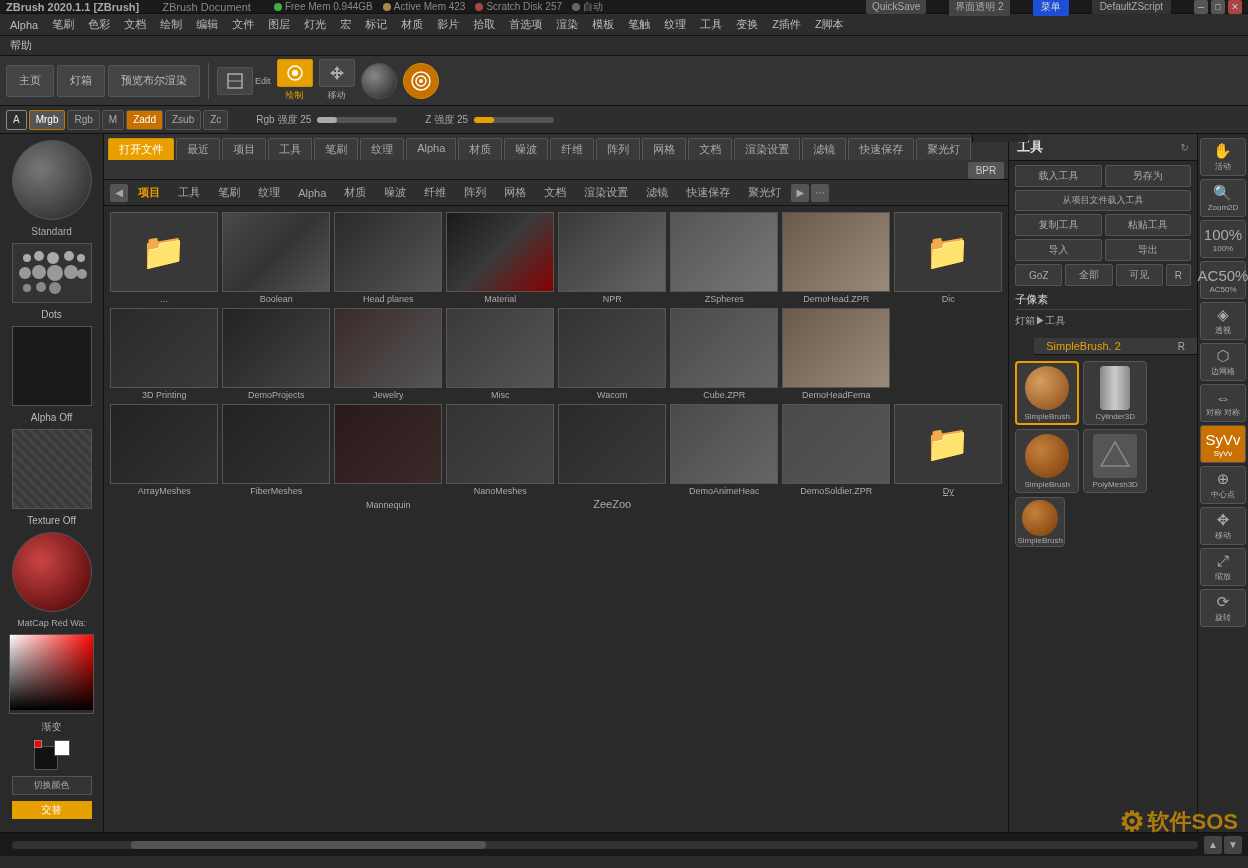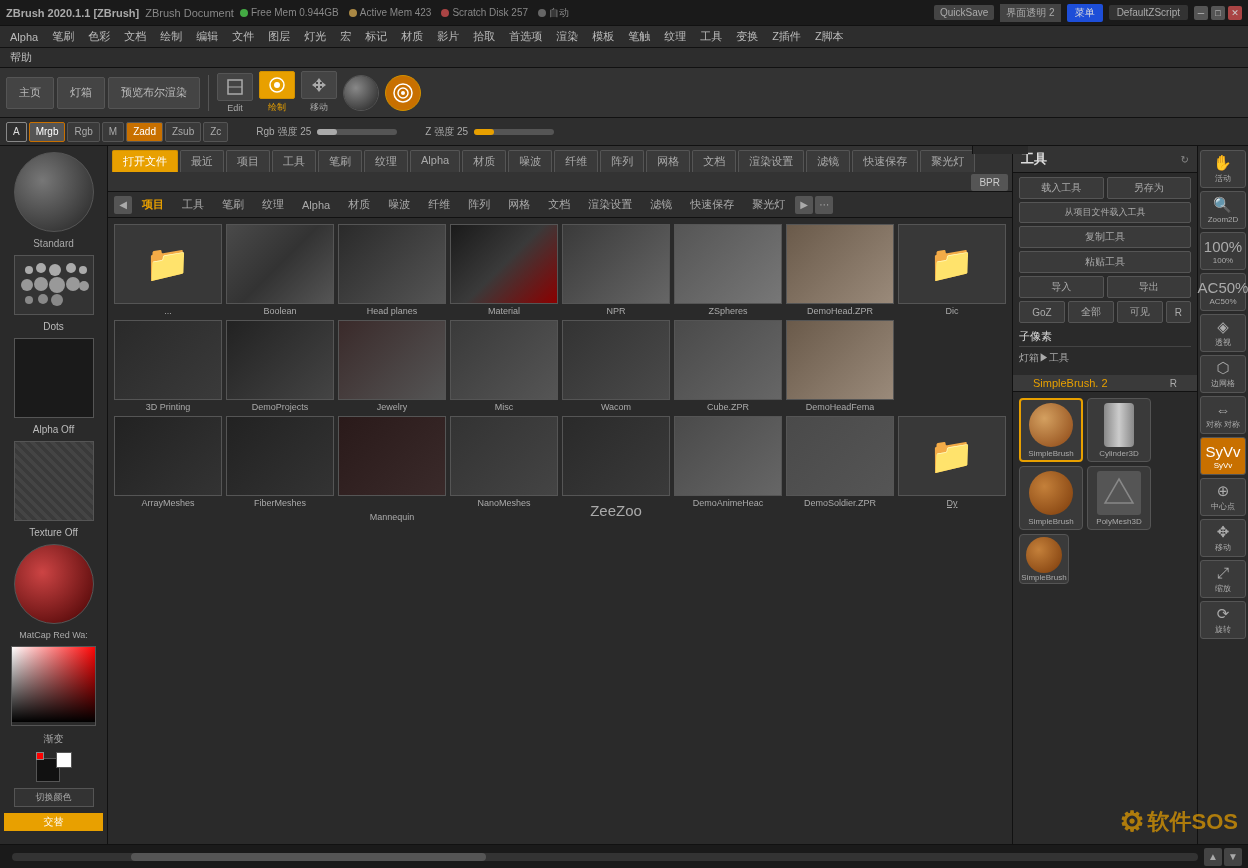--- a/index.html
+++ b/index.html
@@ -1,19 +1,19 @@
 <!DOCTYPE html>
 <html><head>
   <meta charset="utf-8">
   <style>
     * { box-sizing: border-box; margin: 0; padding: 0; }
     body { width: 1248px; height: 868px; background: #2a2a2a; font-family: Arial, sans-serif; font-size: 12px; color: #ccc; overflow: hidden; position: relative; }
 
     
-    #titlebar { display: flex; align-items: center; background: #1a1a1a; height: 26px; padding: 0 6px; gap: 6px; border-bottom: 1px solid #111; }
+    #titlebar { display: flex; align-items: center; background: #1a1a1a; height: 14px; padding: 0 6px; gap: 23px; border-bottom: 1px solid #111; }
     #titlebar .mem-info { display: flex; gap: 10px; font-size: 10px; color: #888; }
     #titlebar .mem-item { display: flex; align-items: center; gap: 3px; }
     #titlebar .dot { width: 8px; height: 8px; border-radius: 50%; display: inline-block; }
     #titlebar .dot-green { background: #4a4; }
     #titlebar .dot-orange { background: #a84; }
     #titlebar .dot-red { background: #a44; }
     #titlebar .dot-gray { background: #666; }
     #titlebar .spacer { flex: 1; }
     #titlebar .btn-group { display: flex; gap: 3px; }
     #titlebar .win-btn { width: 14px; height: 14px; border-radius: 2px; background: #555; border: none; cursor: pointer; color: #ccc; font-size: 9px; display: flex; align-items: center; justify-content: center; }
@@ -57,21 +57,21 @@
     .sidebar-label { font-size: 10px; color: #bbb; text-align: center; }
     .alpha-preview { width: 80px; height: 80px; background: #1a1a1a; border: 1px solid #555; display: flex; align-items: center; justify-content: center; }
     .texture-preview { width: 80px; height: 80px; background: #444; border: 1px solid #555; }
     .matcap-preview { width: 80px; height: 80px; border-radius: 50%; background: radial-gradient(circle at 35% 35%, #c44, #400); border: 1px solid #555; }
     .matcap-name { font-size: 9px; color: #aaa; text-align: center; }
     .color-picker { width: 85px; height: 80px; position: relative; overflow: hidden; border: 1px solid #555; }
     .color-gradient { width: 100%; height: 100%; background: linear-gradient(to bottom, rgba(0,0,0,0) 0%, rgba(0,0,0,1) 100%), linear-gradient(to right, #fff 0%, #f00 100%); }
     .gradient-label { font-size: 10px; color: #aaa; }
     .swatch-row { display: flex; gap: 4px; }
     .switch-color-btn { background: #333; border: 1px solid #555; color: #aaa; font-size: 9px; padding: 2px 4px; cursor: pointer; width: 80px; text-align: center; }
-    .exchange-btn { background: #e8a000; border: none; color: #fff; font-size: 10px; padding: 2px 4px; cursor: pointer; width: 99px; text-align: center; }
+    .exchange-btn { background: #e8a000; border: none; color: #fff; font-size: 10px; padding: 2px 4px; cursor: pointer; width: 80px; text-align: center; }
 
     
     #lightbox { flex: 1; background: #2a2a2a; display: flex; flex-direction: column; }
     #lightbox-tabs { display: flex; background: #333; padding: 4px 4px 0 4px; gap: 2px; border-bottom: 1px solid #111; }
     .lb-tab { padding: 3px 10px; font-size: 11px; color: #aaa; cursor: pointer; background: #3a3a3a; border: 1px solid #555; border-bottom: none; border-radius: 2px 2px 0 0; }
     .lb-tab.active { background: #e8a000; color: #fff; border-color: #d09000; }
     #lightbox-nav { display: flex; align-items: center; background: #333; padding: 3px 6px; gap: 4px; border-bottom: 1px solid #111; }
     .lb-nav-item { padding: 2px 8px; font-size: 11px; color: #aaa; cursor: pointer; }
     .lb-nav-item.active { color: #e8a000; font-weight: bold; }
     .lb-nav-arrow { width: 18px; height: 18px; background: #555; display: flex; align-items: center; justify-content: center; cursor: pointer; border-radius: 2px; color: #aaa; font-size: 10px; }
@@ -172,21 +172,21 @@
 
 <div id="main-toolbar">
   <div class="toolbar-section">
     <button class="toolbar-btn">主页</button>
     <button class="toolbar-btn">灯箱</button>
     <button class="toolbar-btn">预览布尔渲染</button>
   </div>
   <div class="toolbar-divider"></div>
   <div class="toolbar-section" style="gap:6px;">
 
-    <div style="display:flex;flex-direction:column;align-items:center;gap:2px;">
+    <div style="display:flex;flex-direction:row;align-items:center;gap:2px;">
       <div style="width:36px;height:28px;background:#444;border:1px solid #555;border-radius:2px;display:flex;align-items:center;justify-content:center;cursor:pointer;">
         <svg width="20" height="20" viewBox="0 0 20 20">
             <rect x="3" y="3" width="14" height="14" fill="none" stroke="#aaa" stroke-width="1.5"></rect>
             <line x1="3" y1="10" x2="17" y2="10" stroke="#aaa" stroke-width="1"></line>
           </svg>
       </div>
       <span style="font-size:9px;color:#aaa;">Edit</span>
     </div>
 
     <div style="display:flex;flex-direction:column;align-items:center;gap:2px;">
@@ -429,21 +429,21 @@
           <div class="grid-item">
             <div class="grid-thumb" style="width: 108px; height: 80px; border: 1px solid rgb(85, 85, 85); overflow: hidden; position: relative; background: linear-gradient(135deg, rgb(42, 26, 26) 0%, rgb(58, 42, 42) 100%);"></div>
             <div class="grid-label" style="font-size: 9px; color: rgb(170, 170, 170); text-align: center; margin-top: 16px; max-width: 108px; overflow: hidden; text-overflow: ellipsis; white-space: nowrap;">Mannequin</div>
           </div>
           <div class="grid-item">
             <div class="grid-thumb" style="width: 108px; height: 80px; border: 1px solid rgb(85, 85, 85); overflow: hidden; position: relative; background: linear-gradient(135deg, rgb(51, 51, 51) 0%, rgb(68, 68, 68) 100%);"></div>
             <div class="grid-label" style="font-size: 9px; color: rgb(170, 170, 170); text-align: center; margin-top: 2px; max-width: 108px; overflow: hidden; text-overflow: ellipsis; white-space: nowrap;">NanoMeshes</div>
           </div>
           <div class="grid-item">
             <div class="grid-thumb" style="width: 108px; height: 80px; border: 1px solid rgb(85, 85, 85); overflow: hidden; position: relative; background: linear-gradient(135deg, rgb(42, 42, 42) 0%, rgb(58, 58, 58) 100%);"></div>
-            <div class="grid-label" style="font-size: 15px; color: rgb(170, 170, 170); text-align: right; margin-top: 6px; max-width: 108px; overflow: hidden; text-overflow: ellipsis; white-space: nowrap;">ZeeZoo</div>
+            <div class="grid-label" style="font-size: 11px; color: rgb(170, 170, 170); text-align: right; margin-top: 14px; max-width: 108px; overflow: hidden; text-overflow: ellipsis; white-space: nowrap;">ZeeZoo</div>
           </div>
           <div class="grid-item">
             <div class="grid-thumb" style="width: 108px; height: 80px; border: 1px solid rgb(85, 85, 85); overflow: hidden; position: relative; background: linear-gradient(135deg, rgb(74, 74, 74) 0%, rgb(102, 102, 102) 100%);"></div>
             <div class="grid-label" style="font-size: 9px; color: rgb(170, 170, 170); text-align: center; margin-top: 2px; max-width: 108px; overflow: hidden; text-overflow: ellipsis; white-space: nowrap;">DemoAnimeHeac</div>
           </div>
           <div class="grid-item">
             <div class="grid-thumb" style="width: 108px; height: 80px; border: 1px solid rgb(85, 85, 85); overflow: hidden; position: relative; background: linear-gradient(135deg, rgb(74, 74, 74) 0%, rgb(85, 85, 85) 100%);"></div>
             <div class="grid-label" style="font-size: 9px; color: rgb(170, 170, 170); text-align: center; margin-top: 2px; max-width: 108px; overflow: hidden; text-overflow: ellipsis; white-space: nowrap;">DemoSoldier.ZPR</div>
           </div>
           <div class="grid-item">
@@ -464,39 +464,39 @@
     </div>
 
     <div style="padding:4px 6px;">
       <div style="display:flex;gap:3px;margin-bottom:3px;">
         <button class="tool-btn wide">载入工具</button>
         <button class="tool-btn wide">另存为</button>
       </div>
       <div style="margin-bottom:3px;">
         <button class="tool-btn" style="width:100%;font-size:9px;">从项目文件载入工具</button>
       </div>
-      <div style="display:flex;gap:3px;margin-bottom:3px;flex-direction:column;">
+      <div style="display:flex;gap:3px;margin-bottom:3px;">
         <button class="tool-btn wide">复制工具</button>
         <button class="tool-btn wide">粘贴工具</button>
       </div>
       <div style="display:flex;gap:3px;margin-bottom:3px;">
         <button class="tool-btn wide">导入</button>
         <button class="tool-btn wide">导出</button>
       </div>
       <div style="display:flex;gap:3px;margin-bottom:4px;">
         <button class="tool-btn" style="flex:1;">GoZ</button>
         <button class="tool-btn" style="flex:1;">全部</button>
         <button class="tool-btn" style="flex:1;">可见</button>
         <button class="tool-btn">R</button>
       </div>
       <div style="font-size:11px;color:#ddd;padding:2px 0;border-bottom:1px solid #444;margin-bottom:4px;">子像素</div>
       <div style="font-size:10px;color:#aaa;margin-bottom:6px;cursor:pointer;">灯箱▶工具</div>
     </div>
 
-    <div style="padding:2px 20px;background:#3a3a3a;border-bottom:1px solid #111;display:flex;align-items:center;justify-content:space-between;">
+    <div style="padding:2px 12px;background:#3a3a3a;border-bottom:1px solid #111;display:flex;align-items:center;justify-content:space-between;margin-left:25px;">
       <span style="font-size:11px;color:#e8a000;">SimpleBrush. 2</span>
       <span style="font-size:10px;color:#aaa;">R</span>
     </div>
 
     <div style="padding:6px;display:flex;flex-direction:column;gap:4px;">
       <div style="display:flex;gap:4px;">
 
         <div class="tool-thumb active">
           <div style="width:44px;height:44px;background:radial-gradient(circle at 35% 35%, #d4a060, #8b4513);border-radius:50%;"></div>
           <span class="tool-thumb-label">SimpleBrush</span>

